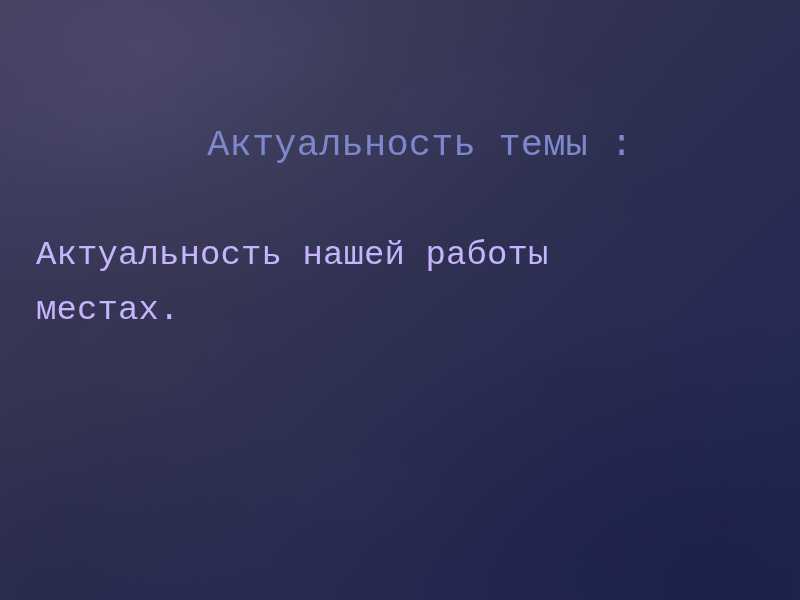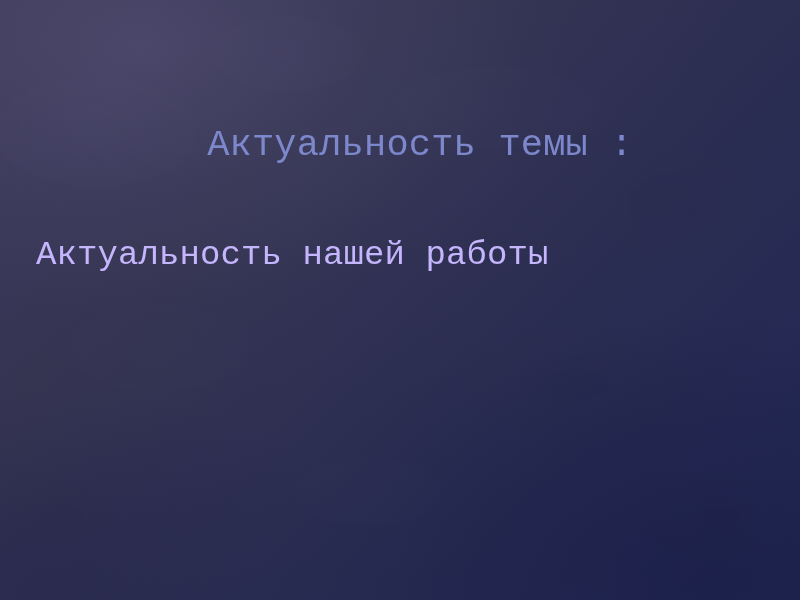--- a/index.html
+++ b/index.html
@@ -120,16 +120,17 @@
   <div class="slide-bg"></div>
   <div class="slide-bg-sheen"></div>
   <div class="slide-bg-texture"></div>
 
   <div class="slide-content">
 
     <div class="slide-title">Актуальность темы :</div>
 
     <div class="slide-body">
       <span class="body-line">Актуальность нашей работы</span>
+      <span class="body-line">местах.</span>
     </div>
 
   </div>
 </div>
 
 </body></html>

